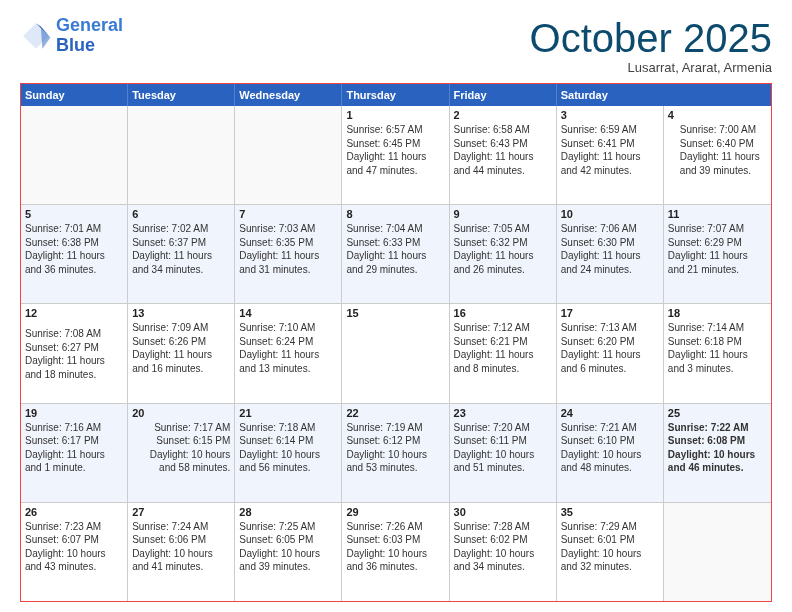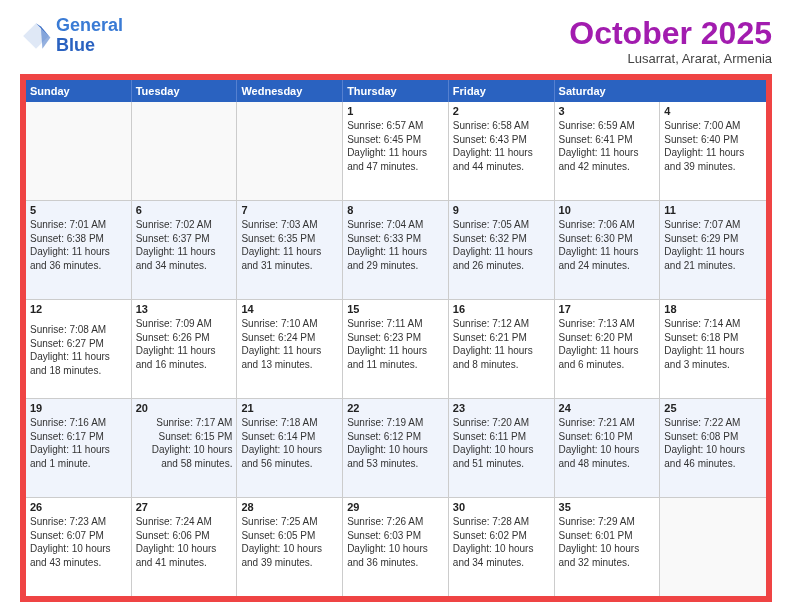--- a/index.html
+++ b/index.html
@@ -38,34 +38,34 @@
       color: #3a7bd5;
     }
     .logo-icon {
       width: 32px;
       height: 32px;
     }
     .title-block {
       text-align: right;
     }
     .month-title {
-      font-size: 32px;
-      font-weight: bold;
-      color: #a21caf;
+      font-size: 40px;
+      font-weight: normal;
+      color: #0c4a6e;
       line-height: 1.1;
     }
     .subtitle {
       font-size: 13px;
       color: #444;
     }
     .calendar {
       flex: 1;
       display: flex;
       flex-direction: column;
-      border: 6px solid #ef4444;
+      border: 1px solid #ef4444;
     }
     .cal-header {
       display: grid;
       grid-template-columns: repeat(7, 1fr);
       background: #2a62c0;
     }
     .cal-header-cell {
       color: #fff;
       font-size: 11px;
       font-weight: bold;
@@ -161,21 +161,21 @@
 Daylight: 11 hours and 44 minutes.</div>
           </div>
           <div class="cal-cell">
             <div class="day-num">3</div>
             <div class="cell-text" style="white-space: pre-line;">Sunrise: 6:59 AM
 Sunset: 6:41 PM
 Daylight: 11 hours and 42 minutes.</div>
           </div>
           <div class="cal-cell">
             <div class="day-num">4</div>
-            <div class="cell-text" style="white-space: pre-line;">Sunrise: 7:00 AM
+            <div class="cell-text" style="white-space: pre-line; margin-left: 12px;">Sunrise: 7:00 AM
 Sunset: 6:40 PM
 Daylight: 11 hours and 39 minutes.</div>
           </div>
         </div>
         <div class="cal-row alt-row">
           <div class="cal-cell">
             <div class="day-num">5</div>
             <div class="cell-text" style="white-space: pre-line;">Sunrise: 7:01 AM
 Sunset: 6:38 PM
 Daylight: 11 hours and 36 minutes.</div>
@@ -231,23 +231,20 @@
 Daylight: 11 hours and 16 minutes.</div>
           </div>
           <div class="cal-cell">
             <div class="day-num">14</div>
             <div class="cell-text" style="white-space: pre-line;">Sunrise: 7:10 AM
 Sunset: 6:24 PM
 Daylight: 11 hours and 13 minutes.</div>
           </div>
           <div class="cal-cell">
             <div class="day-num">15</div>
-            <div class="cell-text" style="white-space: pre-line;">Sunrise: 7:11 AM
-Sunset: 6:23 PM
-Daylight: 11 hours and 11 minutes.</div>
           </div>
           <div class="cal-cell">
             <div class="day-num">16</div>
             <div class="cell-text" style="white-space: pre-line;">Sunrise: 7:12 AM
 Sunset: 6:21 PM
 Daylight: 11 hours and 8 minutes.</div>
           </div>
           <div class="cal-cell">
             <div class="day-num">17</div>
             <div class="cell-text" style="white-space: pre-line;">Sunrise: 7:13 AM
@@ -293,21 +290,21 @@
 Daylight: 10 hours and 51 minutes.</div>
           </div>
           <div class="cal-cell">
             <div class="day-num">24</div>
             <div class="cell-text" style="white-space: pre-line;">Sunrise: 7:21 AM
 Sunset: 6:10 PM
 Daylight: 10 hours and 48 minutes.</div>
           </div>
           <div class="cal-cell">
             <div class="day-num">25</div>
-            <div class="cell-text" style="white-space: pre-line;">Sunrise: 7:22 AM
+            <div class="cell-text" style="white-space: pre-line; font-weight: bold;">Sunrise: 7:22 AM
 Sunset: 6:08 PM
 Daylight: 10 hours and 46 minutes.</div>
           </div>
         </div>
         <div class="cal-row">
           <div class="cal-cell">
             <div class="day-num">26</div>
             <div class="cell-text" style="white-space: pre-line;">Sunrise: 7:23 AM
 Sunset: 6:07 PM
 Daylight: 10 hours and 43 minutes.</div>

